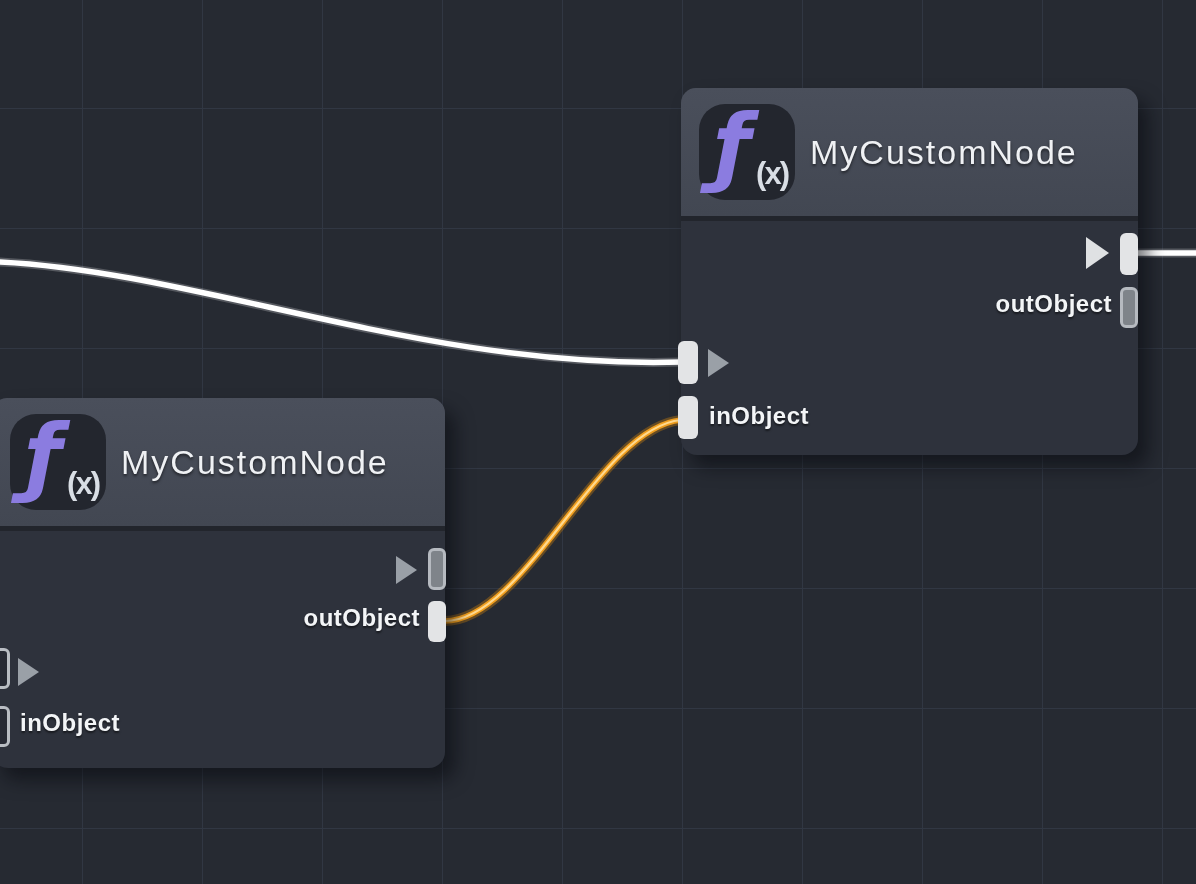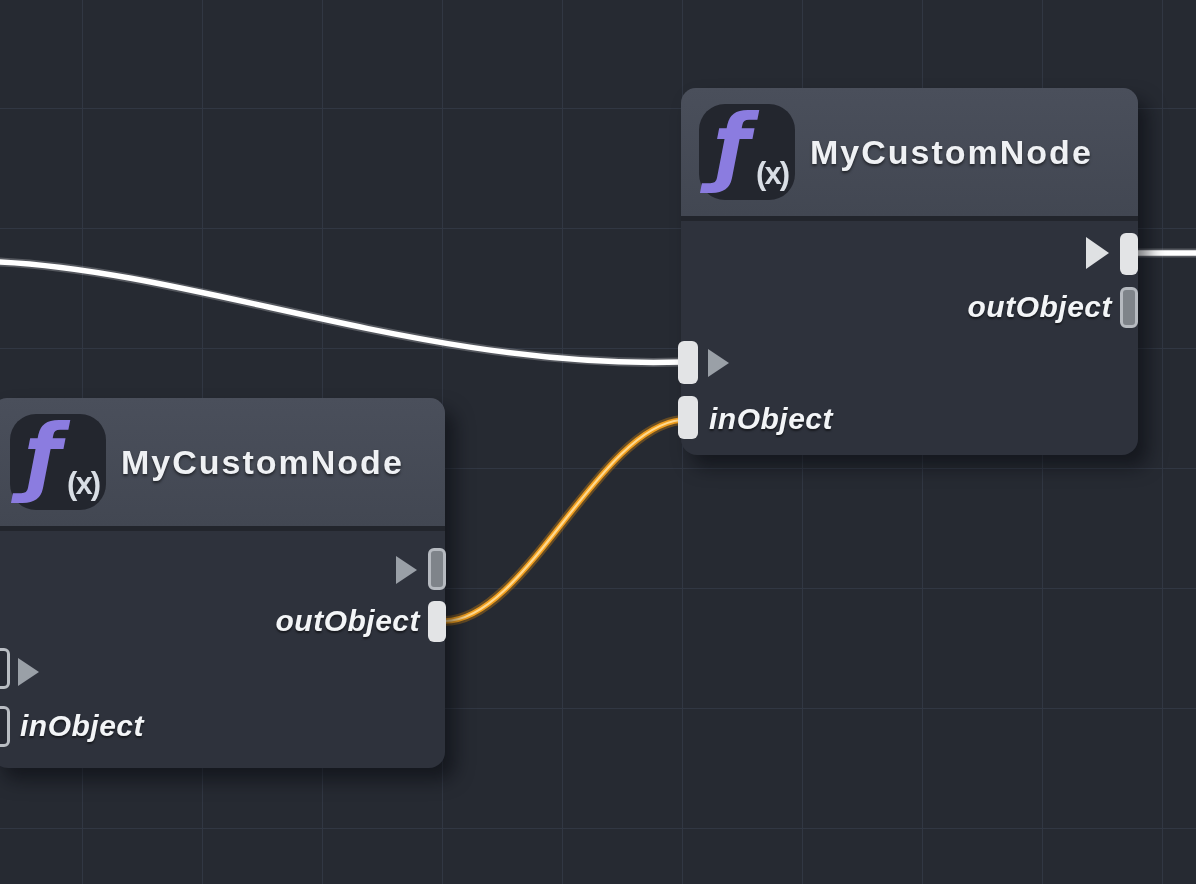--- a/index.html
+++ b/index.html
@@ -51,43 +51,42 @@
   }
   .fx-sub {
     position: absolute; right: 7px; bottom: 8px;
     font-weight: bold; font-size: 31px;
     letter-spacing: -2px;
     color: #d9dee5;
   }
   .node-title {
     position: absolute; left: 129px; top: 0; height: 128px;
     display: flex; align-items: center;
-    font-weight: bold; font-size: 34px; letter-spacing: 2px;
+    font-weight: normal; font-size: 34px; letter-spacing: 2px;
     color: #eff1f4; text-shadow: 0 2px 3px rgba(0,0,0,0.55);
     white-space: nowrap;
   }
 
   
   .pin { position: absolute; border-radius: 6px; box-sizing: border-box; }
   .pin.connected   { background: #e3e4e6; }
   .pin.gray        { background: #7f848a; border: 3px solid #b6bac0; }
   .pin.hollow      { background: rgba(18, 20, 26, 0.25); border: 3px solid #b9bdc3; }
 
   .exec-tri {
     position: absolute; width: 0; height: 0; border-style: solid;
   }
   .exec-tri.out-light { border-width: 16px 0 16px 23px; border-color: transparent transparent transparent #dfe1e3; }
   .exec-tri.gray      { border-width: 14px 0 14px 21px; border-color: transparent transparent transparent #9aa0a7; }
 
   .pin-label {
     position: absolute;
-    font-weight: bold; font-size: 30px; letter-spacing: 0.5px;
+    font-weight: bold; font-size: 24px; letter-spacing: 0.5px;
     color: #f3f5f7; text-shadow: 0 2px 2px rgba(0,0,0,0.5);
     white-space: nowrap;
-    font-style: italic;
   }
 </style>
 </head>
 <body>
 
 <div class="graph-canvas">
 
   <svg class="wire-layer" width="1196" height="884" viewBox="0 0 1196 884">
 
     <g>

